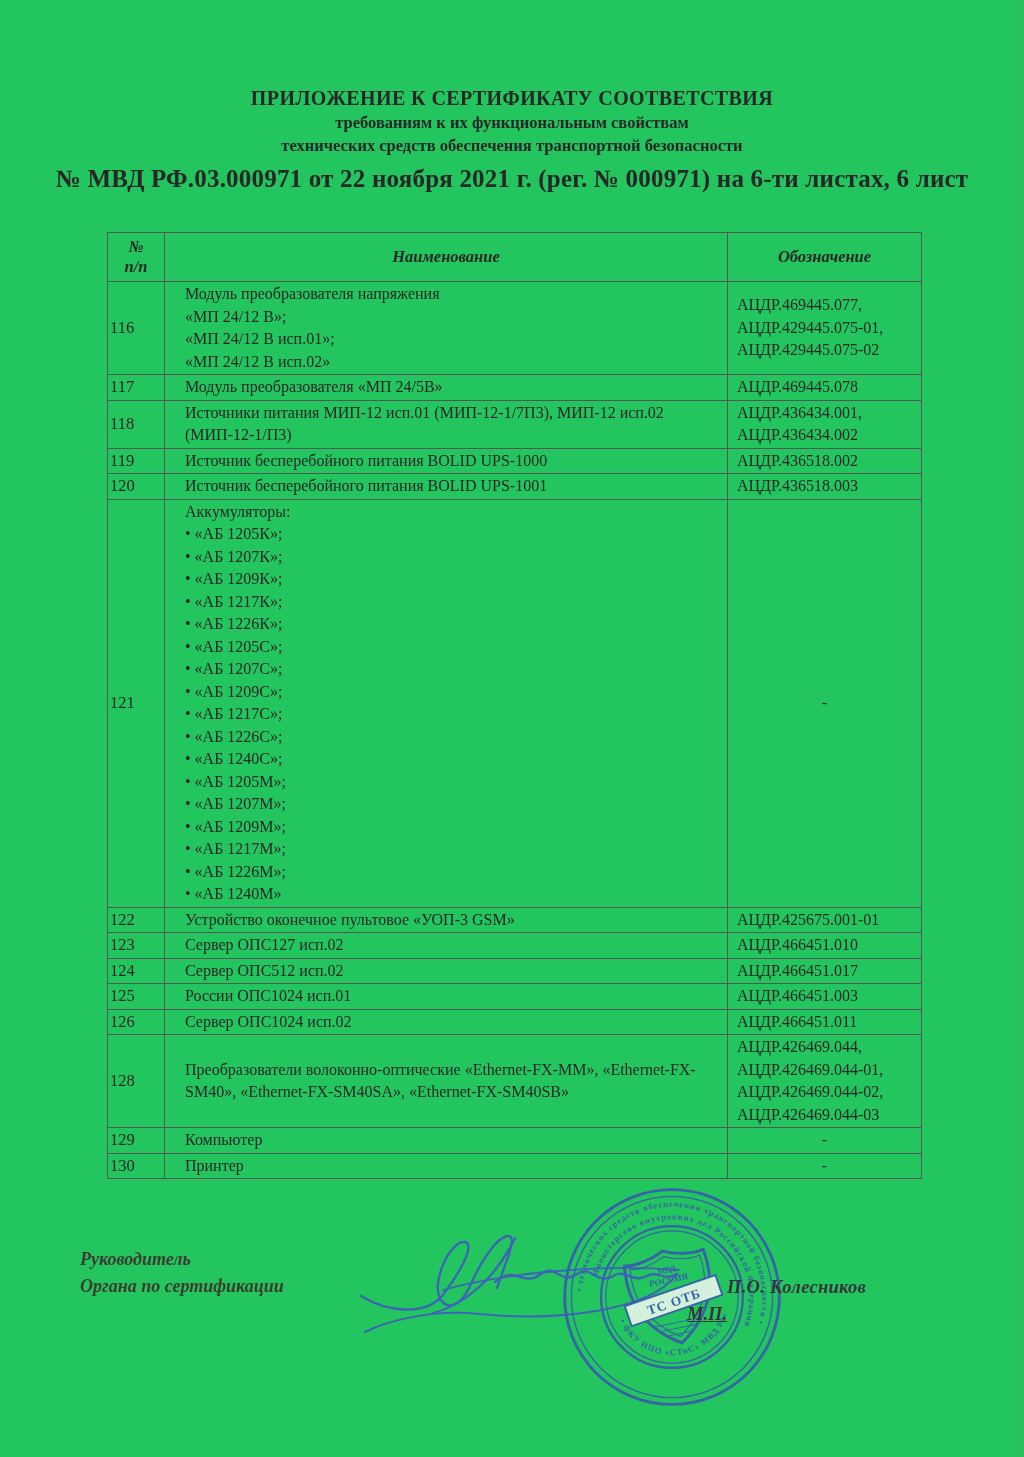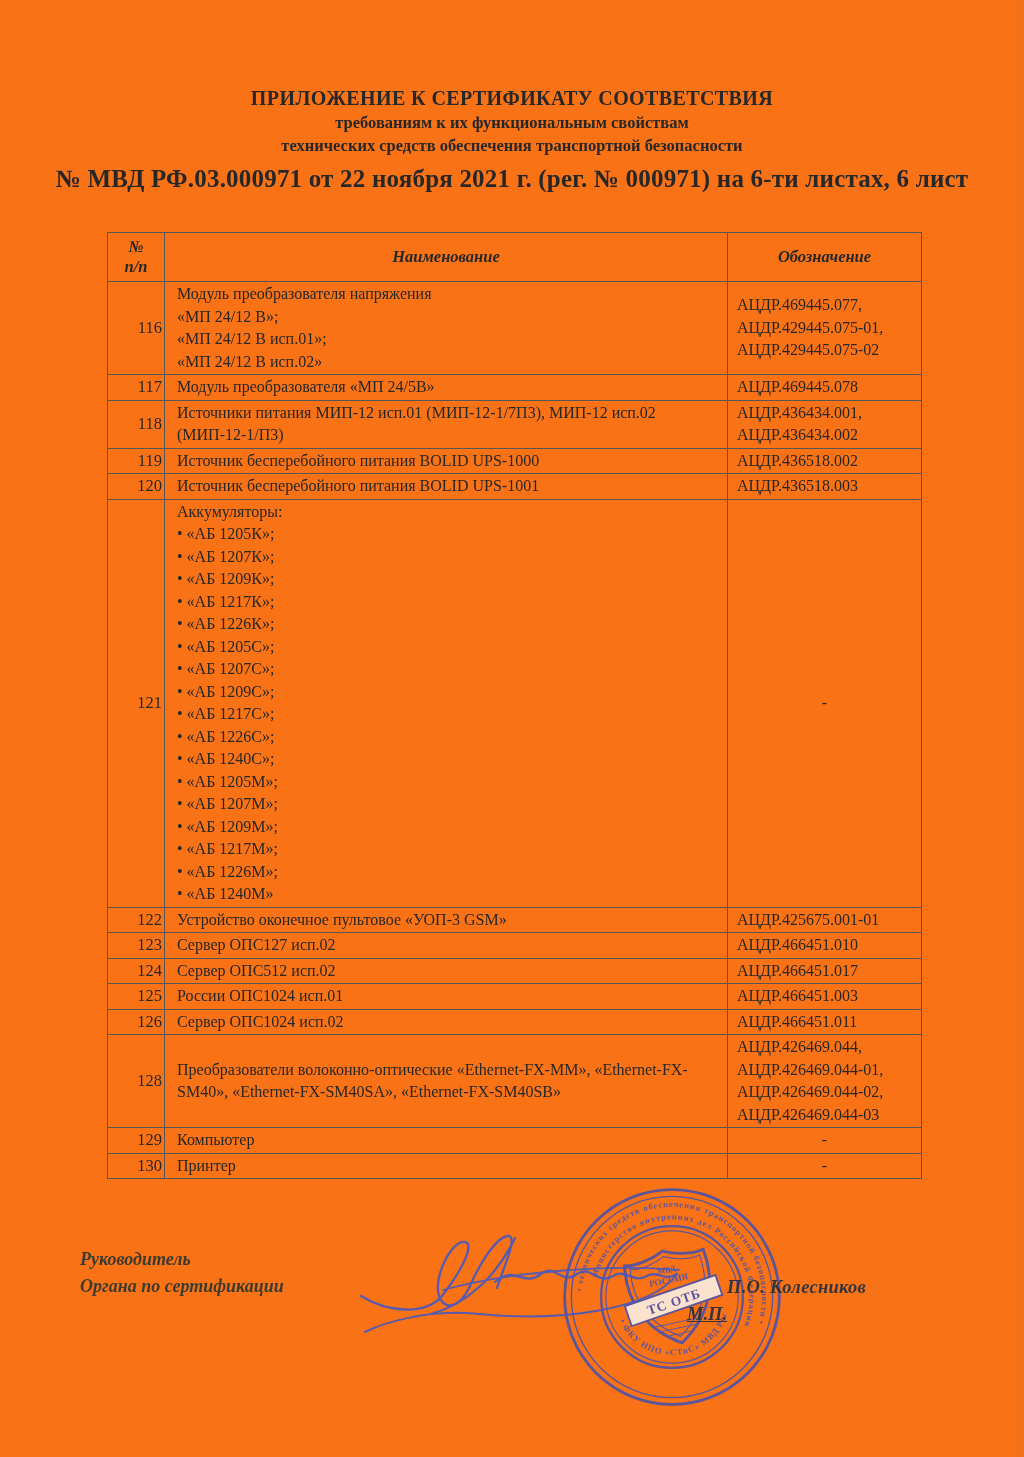--- a/index.html
+++ b/index.html
@@ -1,37 +1,37 @@
 <!DOCTYPE html>
 <html><head>
 <meta charset="utf-8">
 <style>
   html,body{margin:0;padding:0;background:#e9e9e9;}
   .page{
     position:relative;width:1024px;height:1457px;margin:0 auto;
-    background:#f97316;overflow:hidden;
+    background:#22c55e;overflow:hidden;
     font-family:"Liberation Serif","DejaVu Serif",serif;color:#272727;
   }
   .scan-edge{position:absolute;top:0;right:0;width:12px;height:100%;
     background:linear-gradient(to left,rgba(120,110,90,.10),rgba(120,110,90,0));pointer-events:none;}
   
   .header{position:absolute;top:86px;left:0;width:100%;text-align:center;}
   .title-main{font-size:20px;font-weight:bold;letter-spacing:.4px;line-height:25px;}
   .title-sub{font-size:16.5px;font-weight:bold;line-height:23px;}
   .reg-line{font-size:25px;font-weight:bold;margin-top:8px;letter-spacing:.2px;}
   
   table.items{position:absolute;top:232px;left:107px;width:815px;border-collapse:collapse;
     table-layout:fixed;}
   table.items th,table.items td{border:1.6px solid #565656;vertical-align:middle;}
   th.h-num{width:48px;}
   th.h-des{width:185px;}
   table.items th{font-weight:bold;font-style:italic;font-size:16.5px;height:44px;
     text-align:center;padding:2px 4px;}
-  td.c-num{text-align:right;font-size:16.5px;padding:1px 2px;}
-  td.c-name{padding:1px 12px;font-size:16px;}
+  td.c-num{text-align:left;font-size:16.5px;padding:1px 2px;}
+  td.c-name{padding:1px 20px;font-size:16px;}
   td.c-des{padding:1px 9px;font-size:16px;}
   td.c-des.centered{text-align:center;}
   .line{line-height:22.5px;}
   
   .role{position:absolute;left:80px;top:1246px;font-weight:bold;font-style:italic;
     font-size:18px;line-height:27px;color:#3c3b2f;}
   .sig-name{position:absolute;left:727px;top:1277px;font-weight:bold;font-style:italic;
     font-size:18.5px;color:#35343c;z-index:6;letter-spacing:.3px;text-align:center;}
   .seal-mark{position:absolute;left:687px;top:1304px;font-weight:bold;font-style:italic;
     font-size:18.5px;color:#35343c;z-index:6;text-decoration:underline;}

